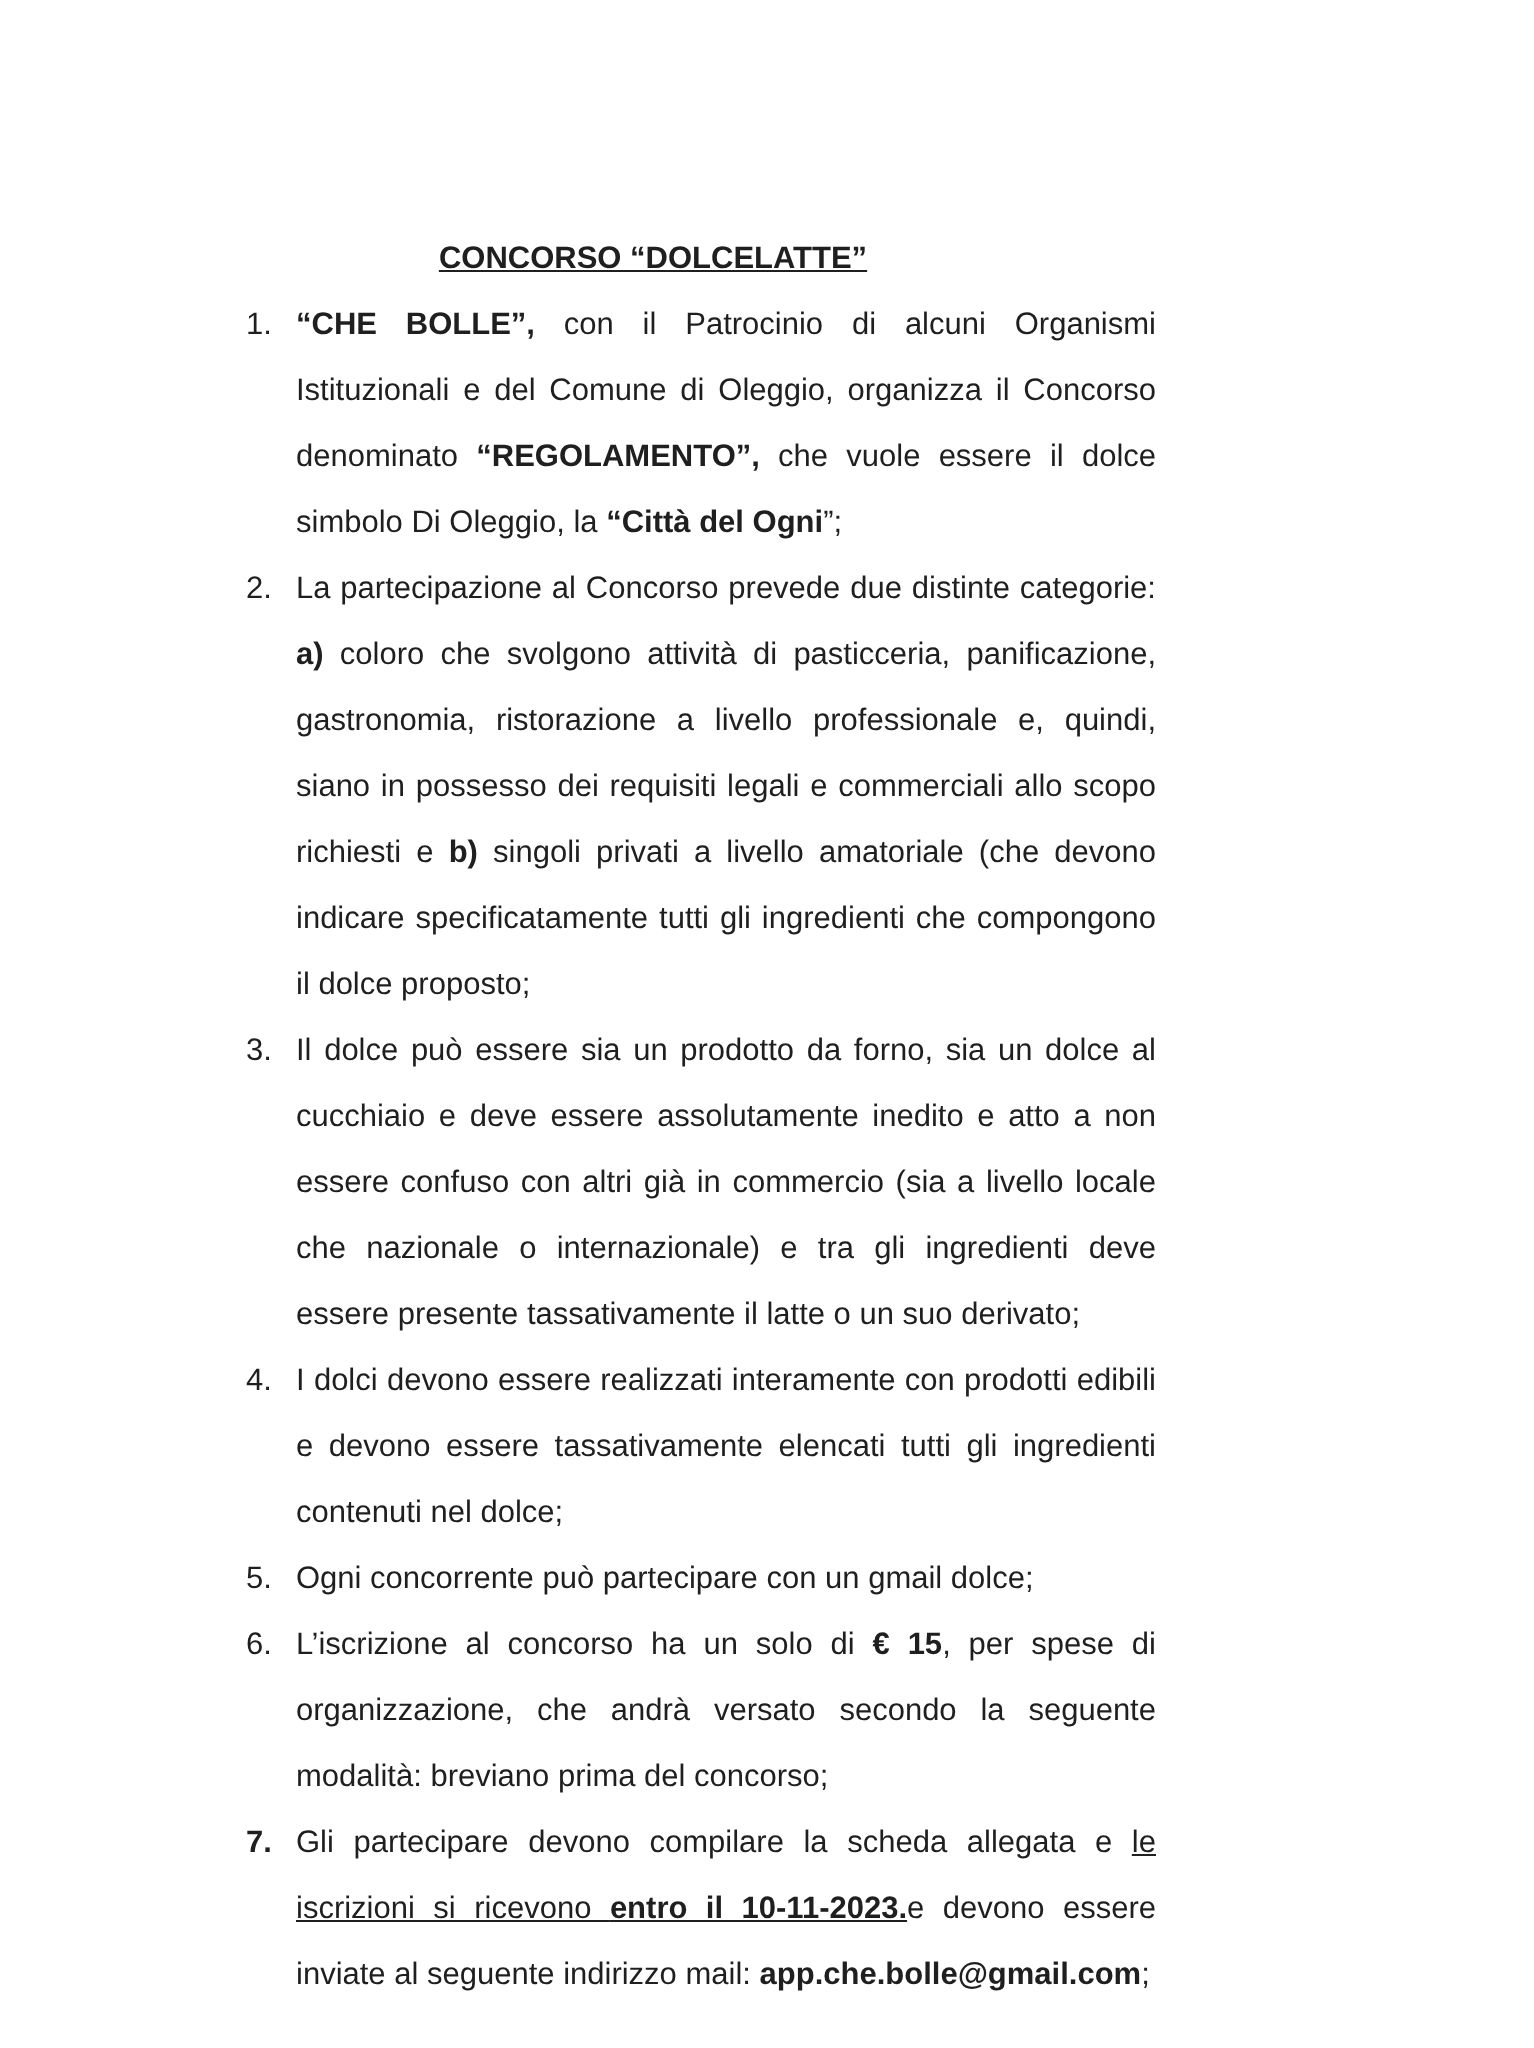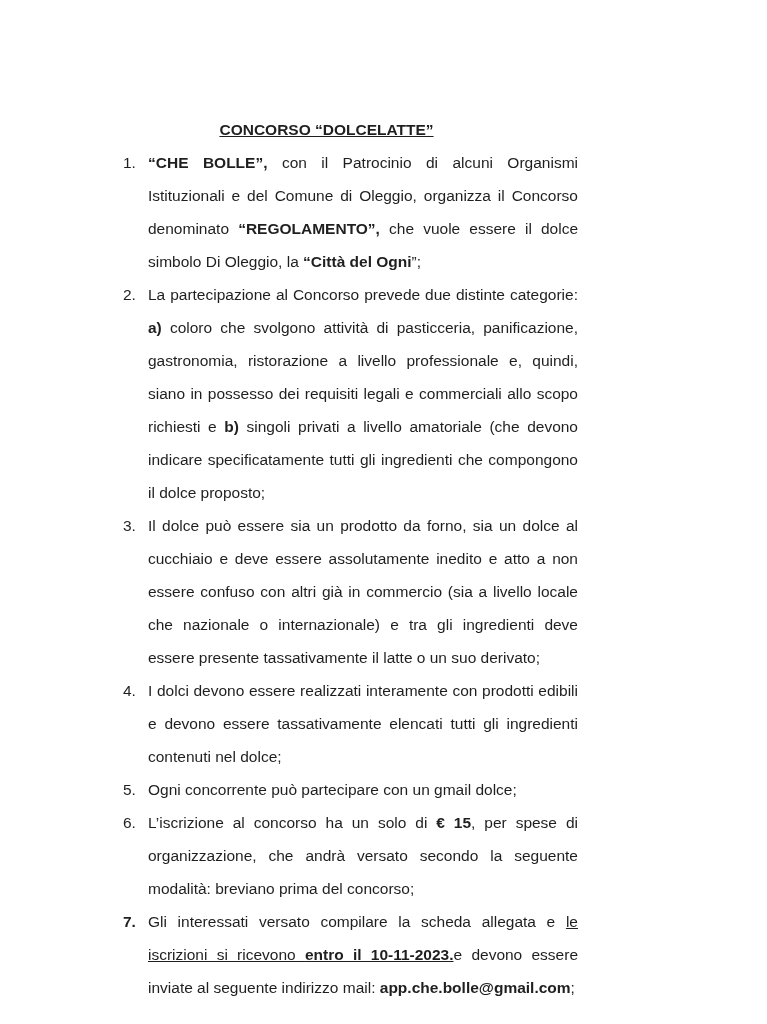--- a/index.html
+++ b/index.html
@@ -79,17 +79,17 @@
         <li class="rule-item">
           <span class="num">5.</span>
           <p class="body"><span>Ogni concorrente può partecipare con un gmail dolce;</span></p>
         </li>
         <li class="rule-item">
           <span class="num">6.</span>
           <p class="body"><span>L’iscrizione al concorso ha un solo di </span><span class="b">€ 15</span><span>, per spese di organizzazione, che andrà versato secondo la seguente modalità: breviano prima del concorso;</span></p>
         </li>
         <li class="rule-item">
           <span class="num b">7.</span>
-          <p class="body"><span>Gli interessati versato compilare la scheda allegata e </span><span class="u">le iscrizioni si ricevono </span><span class="b u">entro il 10-11-2023.</span><span>e devono essere inviate al seguente indirizzo mail: </span><span class="b">app.che.bolle@gmail.com</span><span>;</span></p>
+          <p class="body"><span>Gli partecipare devono compilare la scheda allegata e </span><span class="u">le iscrizioni si ricevono </span><span class="b u">entro il 10-11-2023.</span><span>e devono essere inviate al seguente indirizzo mail: </span><span class="b">app.che.bolle@gmail.com</span><span>;</span></p>
         </li>
       </ol>
   </div>
 </div>
 
 </body></html>

